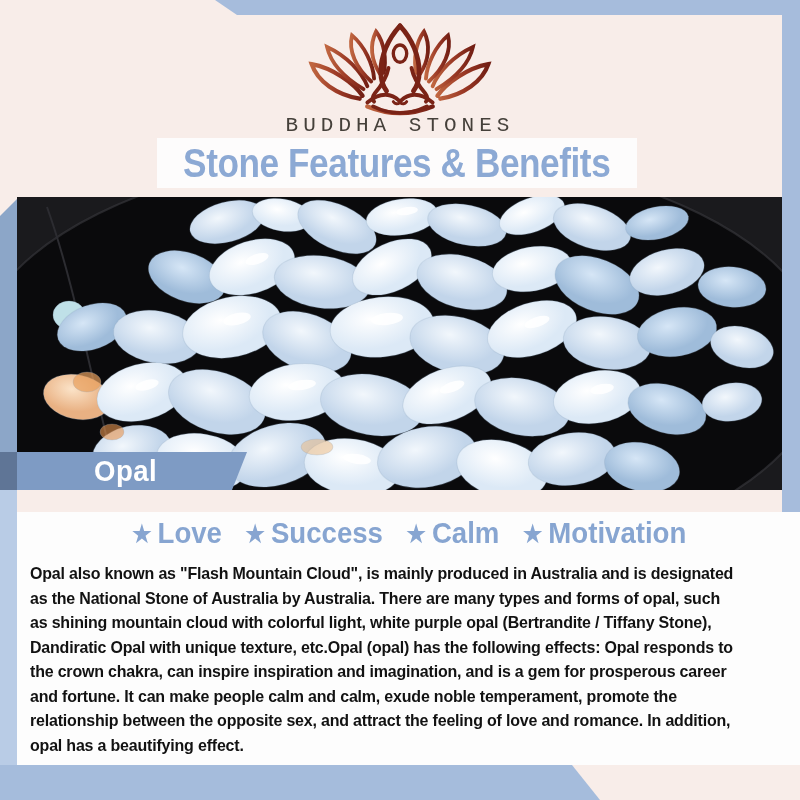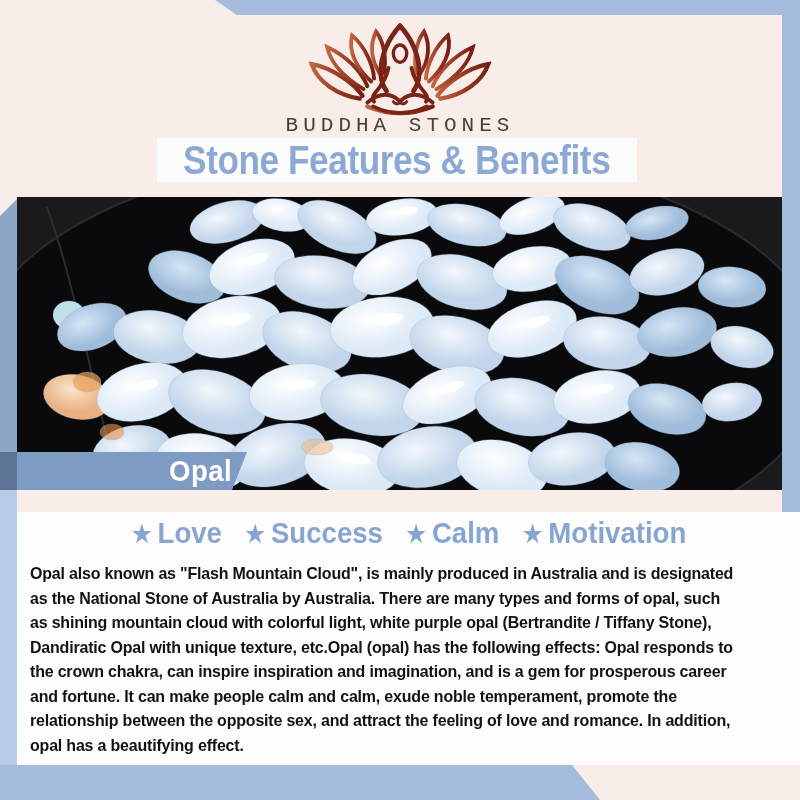--- a/index.html
+++ b/index.html
@@ -28,34 +28,34 @@
     clip-path:polygon(0 0,calc(100% - 28px) 0,100% 100%,0 100%);
   }
   
   .logo{position:absolute;left:295px;top:20px;width:210px;height:96px;}
   .brand-name{
     position:absolute;left:0;top:114px;width:800px;text-align:center;
     font-family:Liberation Mono, monospace;font-size:21px;letter-spacing:5px;
     color:#45403A;
   }
   .title-box{
-    position:absolute;left:157px;top:138px;width:480px;height:44px;background:#FDFCFC;
+    position:absolute;left:157px;top:138px;width:480px;height:50px;background:#FDFCFC;
     display:flex;align-items:center;justify-content:center;
   }
   .title-box .title{
     font-size:40px;font-weight:bold;color:#8CA9D4;white-space:nowrap;
     display:inline-block;transform:scaleX(.88);letter-spacing:-.5px;
   }
   
   .photo{position:absolute;left:17px;top:197px;width:765px;height:293px;background:#121214;}
   .photo svg{display:block;}
   .opal-banner{
     position:absolute;left:17px;top:452px;width:230px;height:38px;background:#7E9BC4;
     clip-path:polygon(0 0,100% 0,calc(100% - 15px) 100%,0 100%);
-    display:flex;align-items:center;justify-content:flex-end;
+    display:flex;align-items:center;justify-content:center;
   }
   .opal-banner .caption{
     color:#fff;font-size:29px;font-weight:bold;letter-spacing:.5px;
     padding-right:14px;transform:scaleX(.95);
   }
   
   .content-panel{position:absolute;left:17px;top:512px;right:0;bottom:35px;background:#FDFDFD;}
   .benefits{
     position:absolute;left:0;top:4px;width:100%;display:flex;justify-content:center;
     align-items:center;gap:24px;color:#87A5D1;font-weight:bold;font-size:30px;

